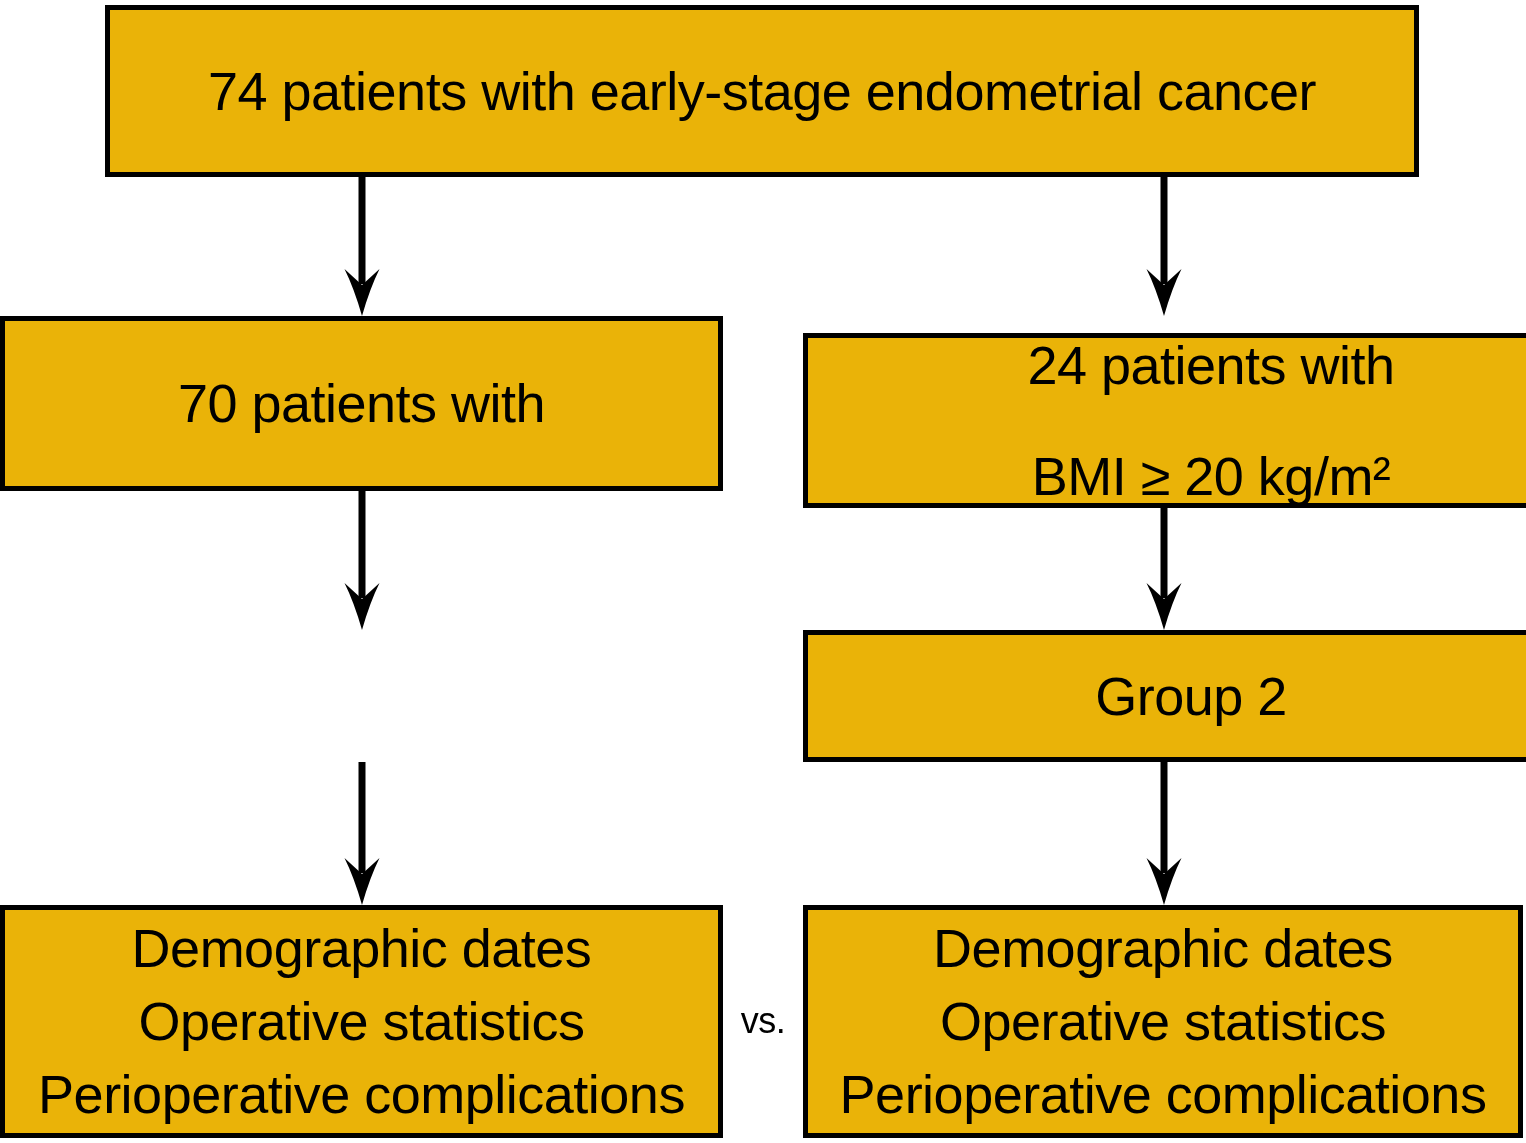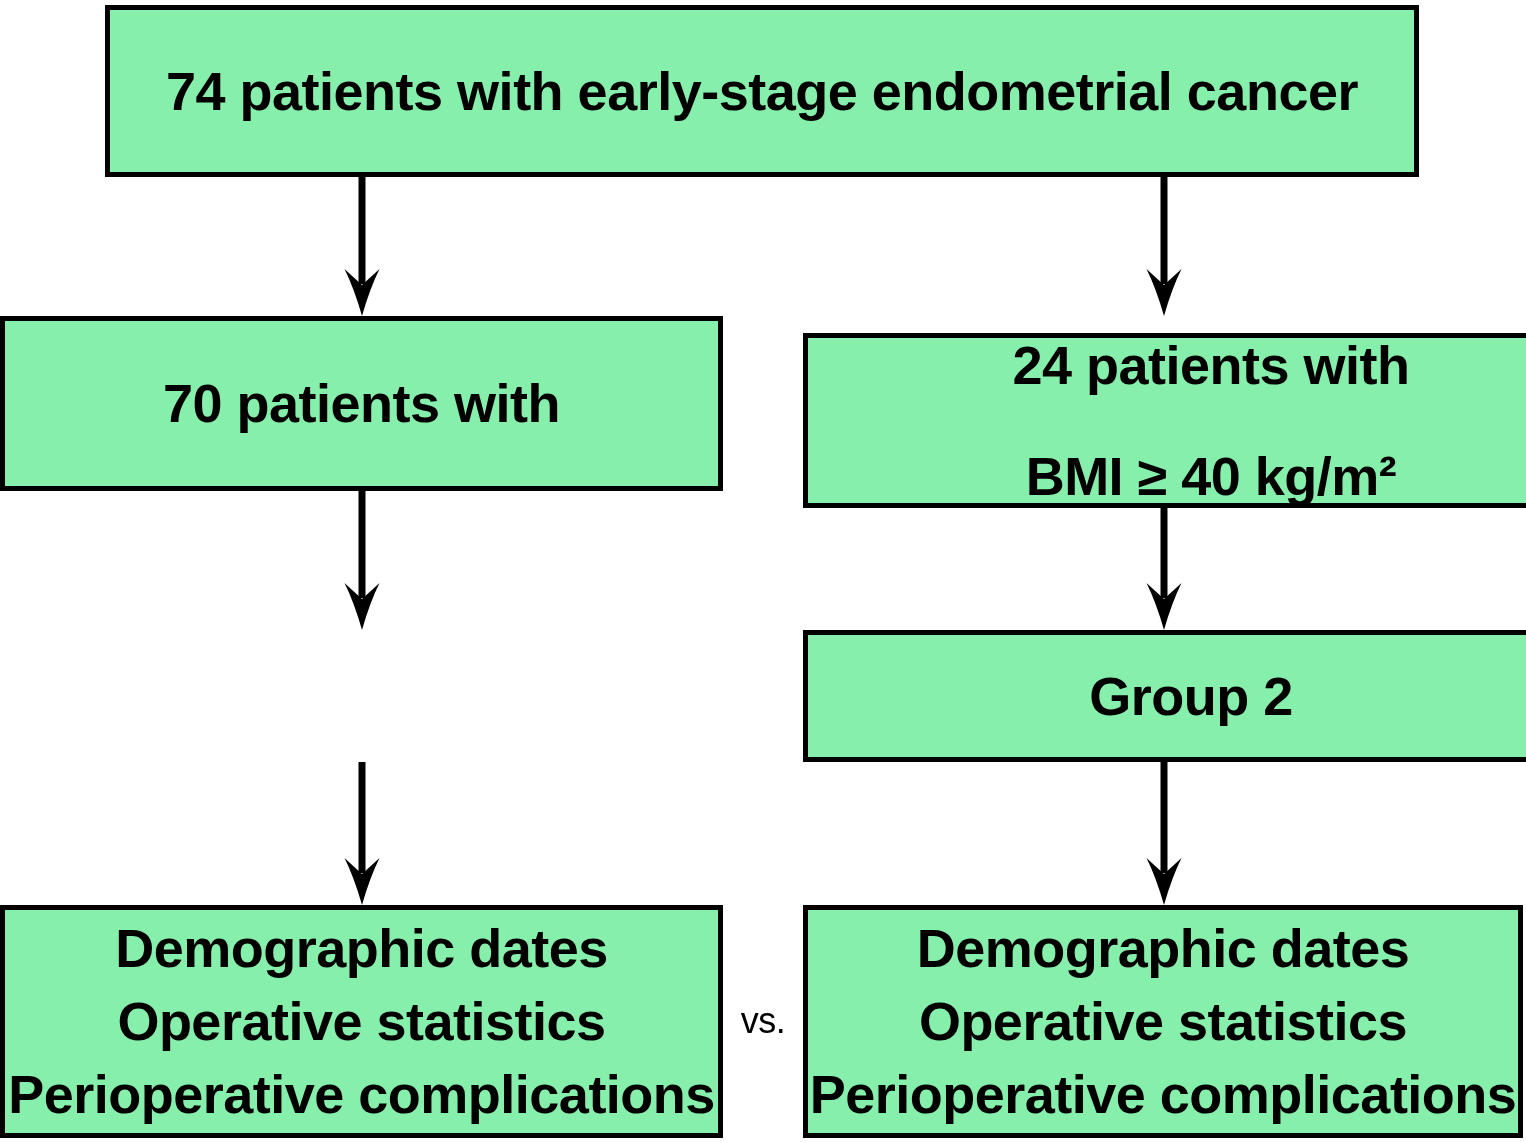--- a/index.html
+++ b/index.html
@@ -21,31 +21,30 @@
     left: 0;
     top: 0;
     width: 1526px;
     height: 1143px;
     pointer-events: none;
   }
   .box {
     position: absolute;
     box-sizing: border-box;
     border: 5px solid #000000;
-    background: #86efac;
+    background: #eab308;
     display: flex;
     flex-direction: column;
     align-items: center;
     justify-content: center;
     text-align: center;
     font-size: 54px;
     line-height: 73px;
     letter-spacing: -0.5px;
     white-space: nowrap;
-    font-weight: bold;
   }
   .box-total        { left: 105px; top: 5px;   width: 1314px; height: 172px; }
   .box-bmi-under    { left: 0px;   top: 316px; width: 723px;  height: 175px; }
   .box-bmi-over     { left: 803px; top: 333px; width: 816px;  height: 175px; gap: 38px; }
   .box-group1       { left: 0px;   top: 630px; width: 723px;  height: 132px; }
   .box-group2       { left: 803px; top: 630px; width: 776px;  height: 132px; }
   .box-outcomes1    { left: 0px;   top: 905px; width: 723px;  height: 233px; }
   .box-outcomes2    { left: 803px; top: 905px; width: 720px;  height: 233px; }
   .vs {
     position: absolute;
@@ -94,21 +93,21 @@
   <div class="box box-total">
     <div>74 patients with early-stage endometrial cancer</div>
   </div>
 
   <div class="box box-bmi-under">
     <div>70 patients with</div>
   </div>
 
   <div class="box box-bmi-over">
     <div>24 patients with</div>
-    <div>BMI ≥ 40 kg/m²</div>
+    <div>BMI ≥ 20 kg/m²</div>
   </div>
 
 
   <div class="box box-group2">
     <div>Group 2</div>
   </div>
 
   <div class="box box-outcomes1">
     <div>Demographic dates</div>
     <div>Operative statistics</div>

